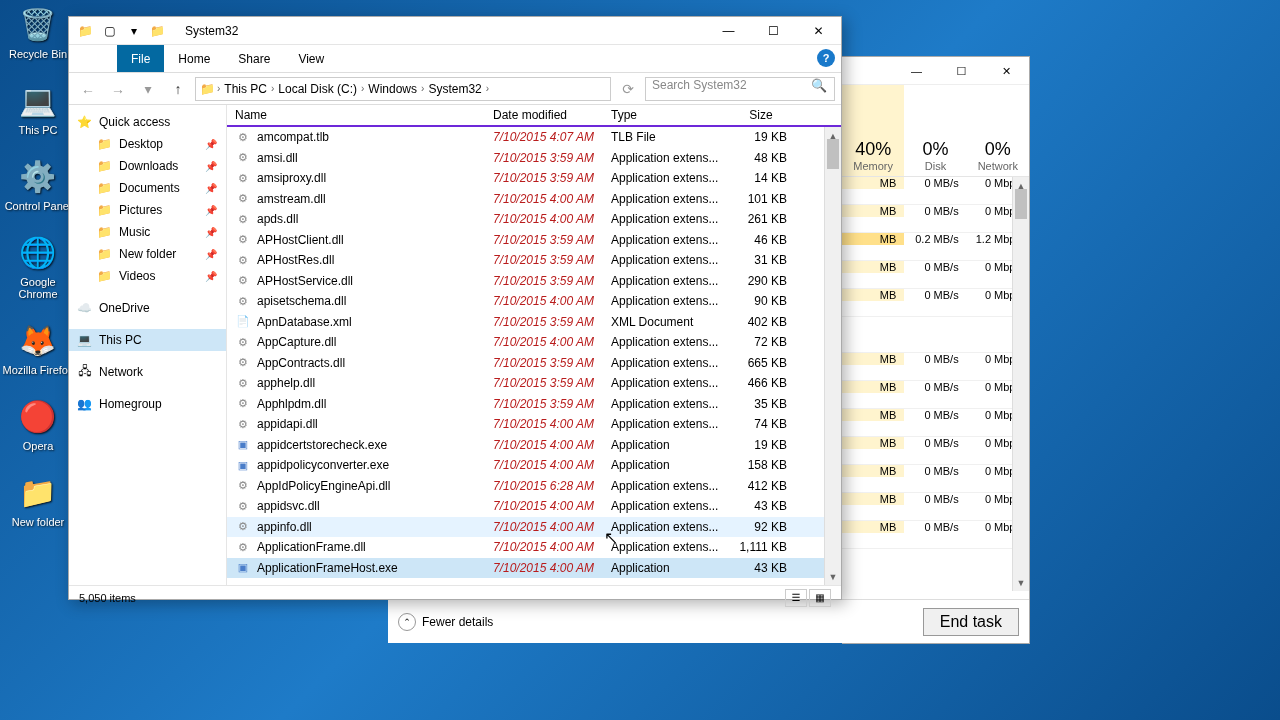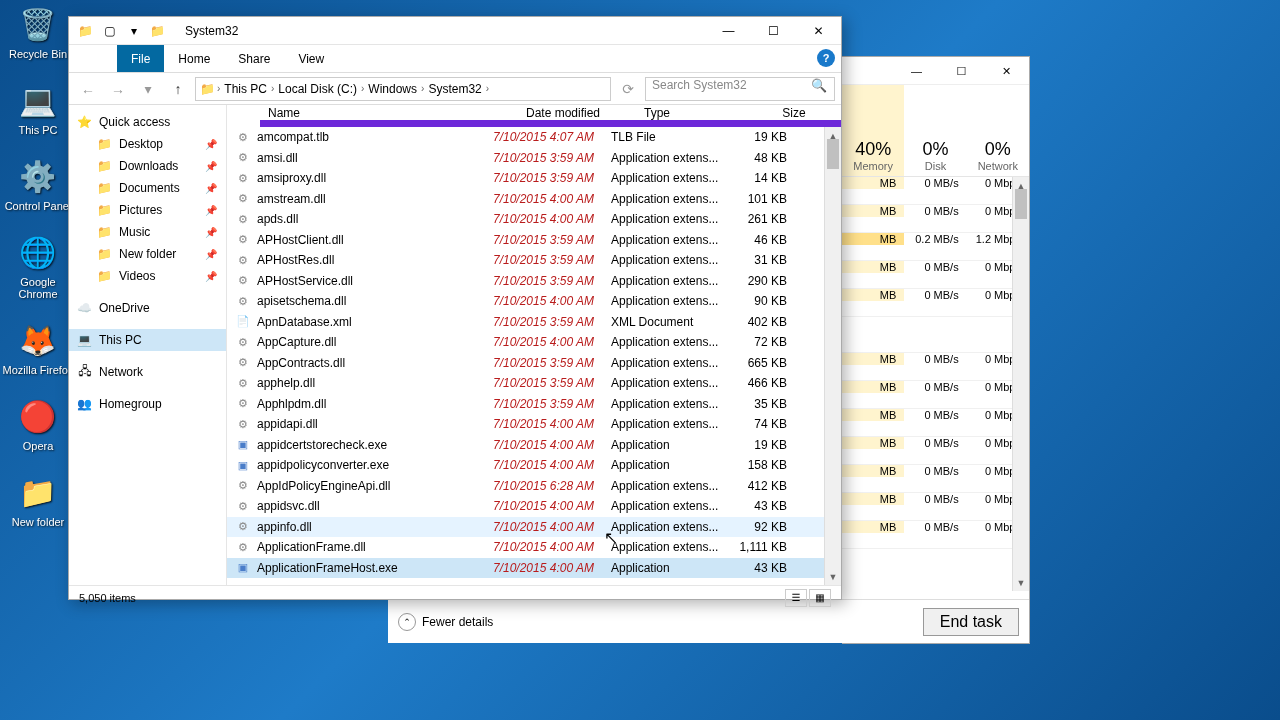--- a/index.html
+++ b/index.html
@@ -38,21 +38,21 @@
 .nav-pane { width: 158px; border-right: 1px solid #e5e5e5; padding: 6px 0; overflow: hidden; }
 .nav-section { margin-bottom: 10px; }
 .nav-item { display: flex; align-items: center; padding: 3px 8px; font-size: 12px; cursor: pointer; gap: 6px; }
 .nav-item.header { font-weight: normal; }
 .nav-item.sub { padding-left: 28px; }
 .nav-item.selected { background: #cde6f7; }
 .nav-item .ni-icon { width: 16px; height: 16px; display: flex; align-items: center; justify-content: center; font-size: 12px; }
 .nav-item .pin { margin-left: auto; color: #999; font-size: 10px; }
 
 .file-list { flex: 1; position: relative; display: flex; flex-direction: column; }
-.file-headers { display: flex; height: 22px; border-bottom: 7px solid #6d28d9; font-size: 12px; align-items: center; padding-left: 8px; margin-left: 33px; }
+.file-headers { display: flex; height: 22px; border-bottom: 2px solid #6d28d9; font-size: 12px; align-items: center; padding-left: 8px; }
 .fh-name { width: 258px; }
 .fh-date { width: 118px; }
 .fh-type { width: 118px; }
 .fh-size { width: 64px; text-align: center; }
 .file-rows { flex: 1; overflow: hidden; position: relative; }
 .file-row { display: flex; align-items: center; height: 20.5px; font-size: 12px; padding-left: 8px; cursor: pointer; }
 .file-row.selected { background: #cde6f7; }
 .file-row.hover-row { background: #e5f3ff; }
 .fr-icon { width: 16px; height: 16px; margin-right: 6px; font-size: 11px; display: flex; align-items: center; justify-content: center; }
 .fr-name { width: 236px; white-space: nowrap; overflow: hidden; }

